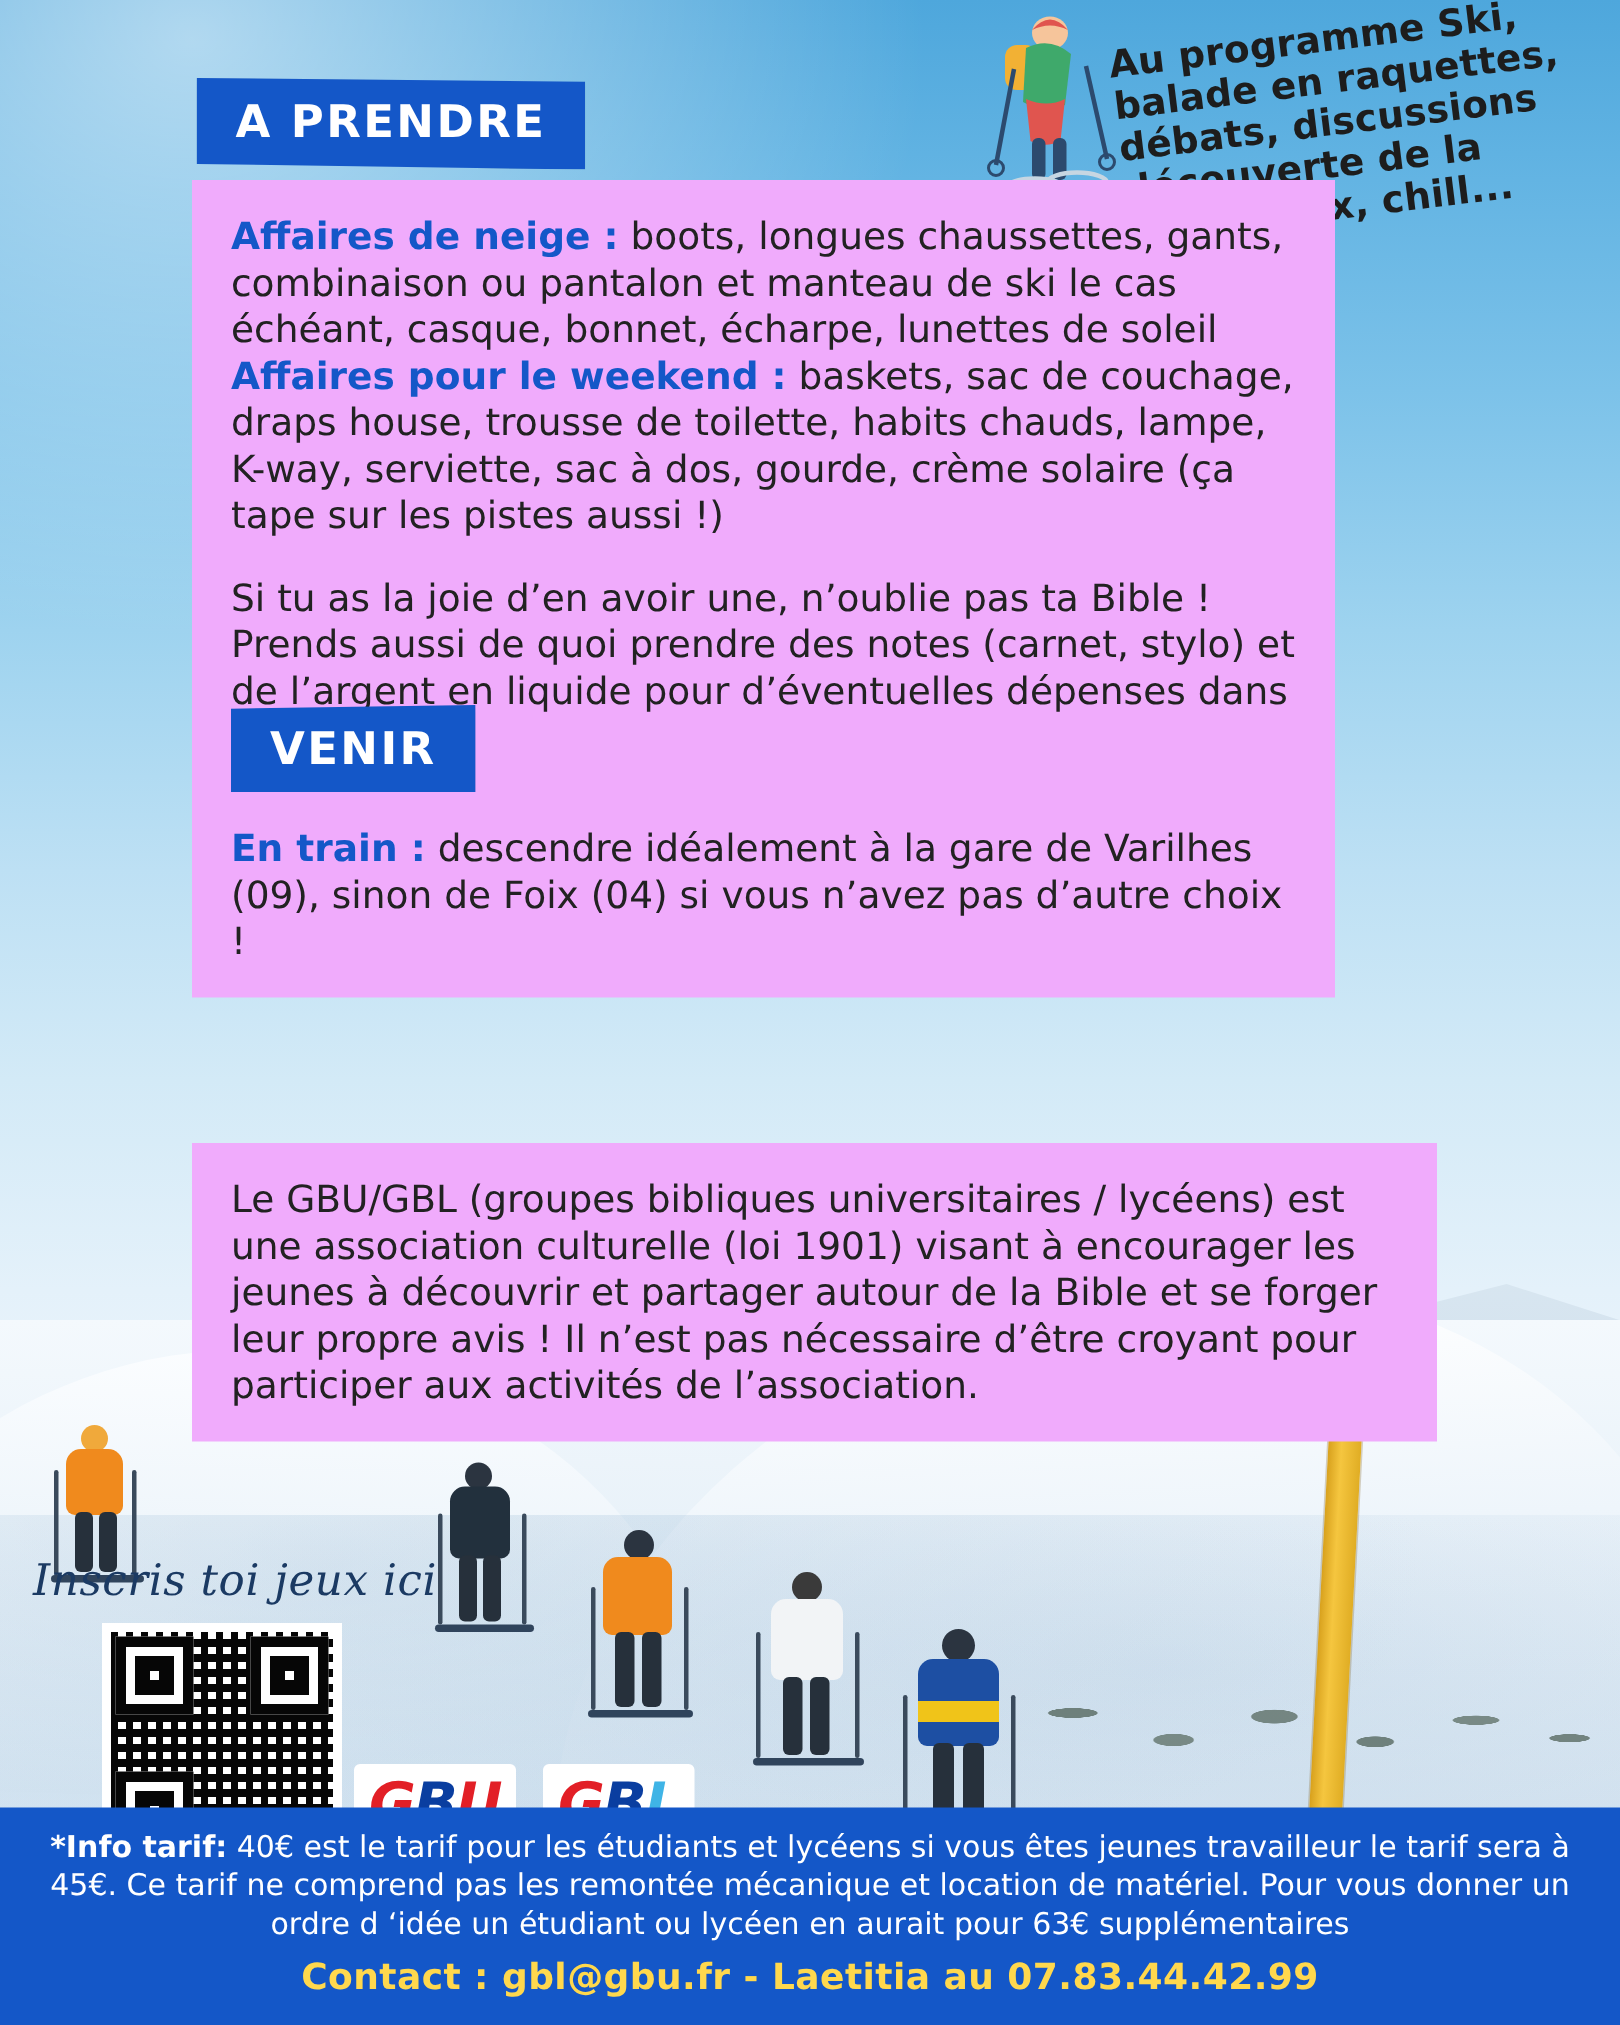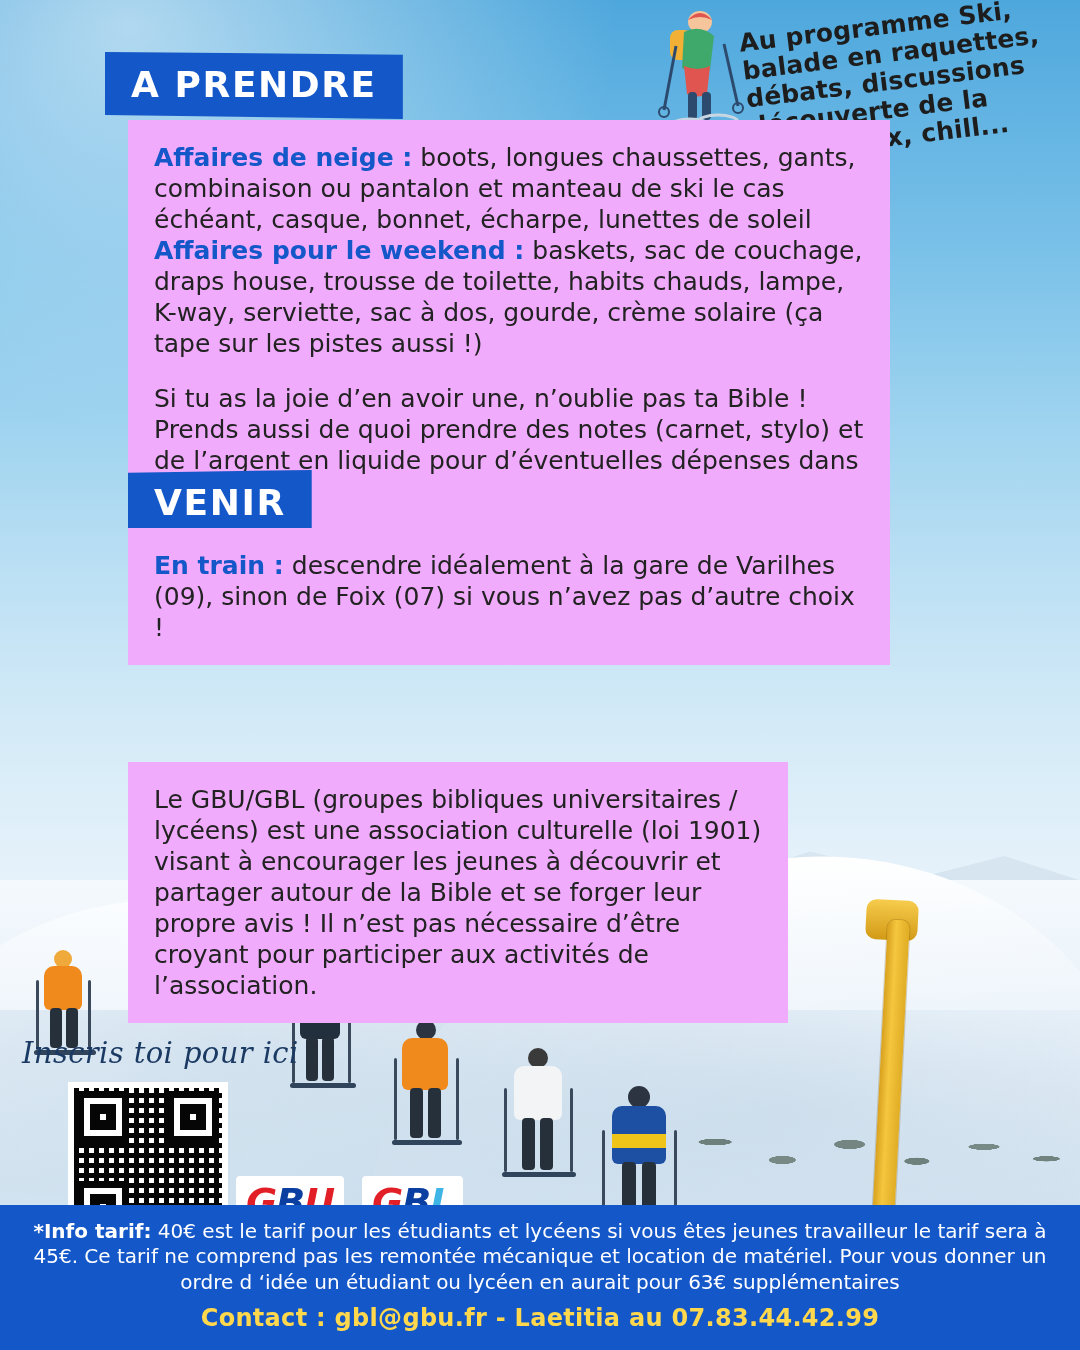--- a/index.html
+++ b/index.html
@@ -146,43 +146,44 @@
     line-height: 1.12;
     letter-spacing: 0.2px;
   }
 
   
   .tag {
     position: absolute;
     background: #1457c8;
     color: #ffffff;
     font-weight: 800;
-    font-size: 36px;
+    font-size: 30px;
     letter-spacing: 1.6px;
     padding: 12px 26px 14px 26px;
     box-shadow: 0 2px 5px rgba(0,0,0,0.18);
+    margin-left: 26px;
   }
   #tag-prendre { left: 105px; top: 52px; clip-path: polygon(0 0, 100% 4%, 100% 100%, 0 94%); }
   #tag-venir   { left: 128px; top: 470px; clip-path: polygon(0 4%, 100% 0, 100% 96%, 0 100%); }
   #tag-gbu     { left: 105px; top: 708px; clip-path: polygon(0 0, 100% 5%, 100% 100%, 0 95%); }
 
   
   .panel {
     position: absolute;
     background: #f0abfc;
     color: #222222;
     font-size: 25px;
     line-height: 1.24;
     padding: 22px 26px 22px 26px;
     box-sizing: border-box;
   }
   .panel b { color: #1457c8; }
   #panel-prendre { left: 128px; top: 120px; width: 762px; }
   #panel-venir   { left: 128px; top: 528px; width: 762px; }
-  #panel-gbu     { left: 128px; top: 762px; width: 660px; }
+  #panel-gbu     { left: 128px; top: 762px; width: 830px; }
   .panel p { margin: 0; }
   .panel p + p { margin-top: 0; }
   .panel .gap { height: 24px; }
 
   
   .signup-text {
     position: absolute;
     left: 22px; top: 1036px;
     font-family: "DejaVu Serif", "Liberation Serif", serif;
     font-style: italic;
@@ -358,28 +359,28 @@
   <div class="tag" id="tag-prendre">A PRENDRE</div>
   <div class="panel" id="panel-prendre">
     <p><b>Affaires de neige :</b><span> boots, longues chaussettes, gants, combinaison ou pantalon et manteau de ski le cas échéant, casque, bonnet, écharpe, lunettes de soleil</span></p>
     <p><b>Affaires pour le weekend :</b><span> baskets, sac de couchage, draps house, trousse de toilette, habits chauds, lampe, K-way, serviette, sac à dos, gourde, crème solaire (ça tape sur les pistes aussi !)</span></p>
     <div class="gap"></div>
     <p>Si tu as la joie d’en avoir une, n’oublie pas ta Bible ! Prends aussi de quoi prendre des notes (carnet, stylo) et de l’argent en liquide pour d’éventuelles dépenses dans la station !</p>
   </div>
 
   <div class="tag" id="tag-venir">VENIR</div>
   <div class="panel" id="panel-venir">
-    <p><b>En train :</b><span> descendre idéalement à la gare de Varilhes (09), sinon de Foix (07) si vous n’avez pas d’autre choix !</span></p>
+    <p><b>En train :</b><span> descendre idéalement à la gare de Varilhes (09), sinon de Foix (04) si vous n’avez pas d’autre choix !</span></p>
   </div>
 
   <div class="panel" id="panel-gbu">
     <p>Le GBU/GBL (groupes bibliques universitaires / lycéens) est une association culturelle (loi 1901) visant à encourager les jeunes à découvrir et partager autour de la Bible et se forger leur propre avis ! Il n’est pas nécessaire d’être croyant pour participer aux activités de l’association.</p>
   </div>
 
-  <div class="signup-text">Inscris toi pour ici</div>
+  <div class="signup-text">Inscris toi jeux ici</div>
   <div class="qr">
     <div class="qr-inner">
       <span class="qr-eye"></span>
     </div>
   </div>
 
   <div class="logos">
     <span class="logo-box logo-gbu"><span class="g">G</span><span class="b">B</span><span class="u">U</span></span>
     <span class="logo-box logo-gbl"><span class="g">G</span><span class="b">B</span><span class="l">L</span></span>
   </div>

